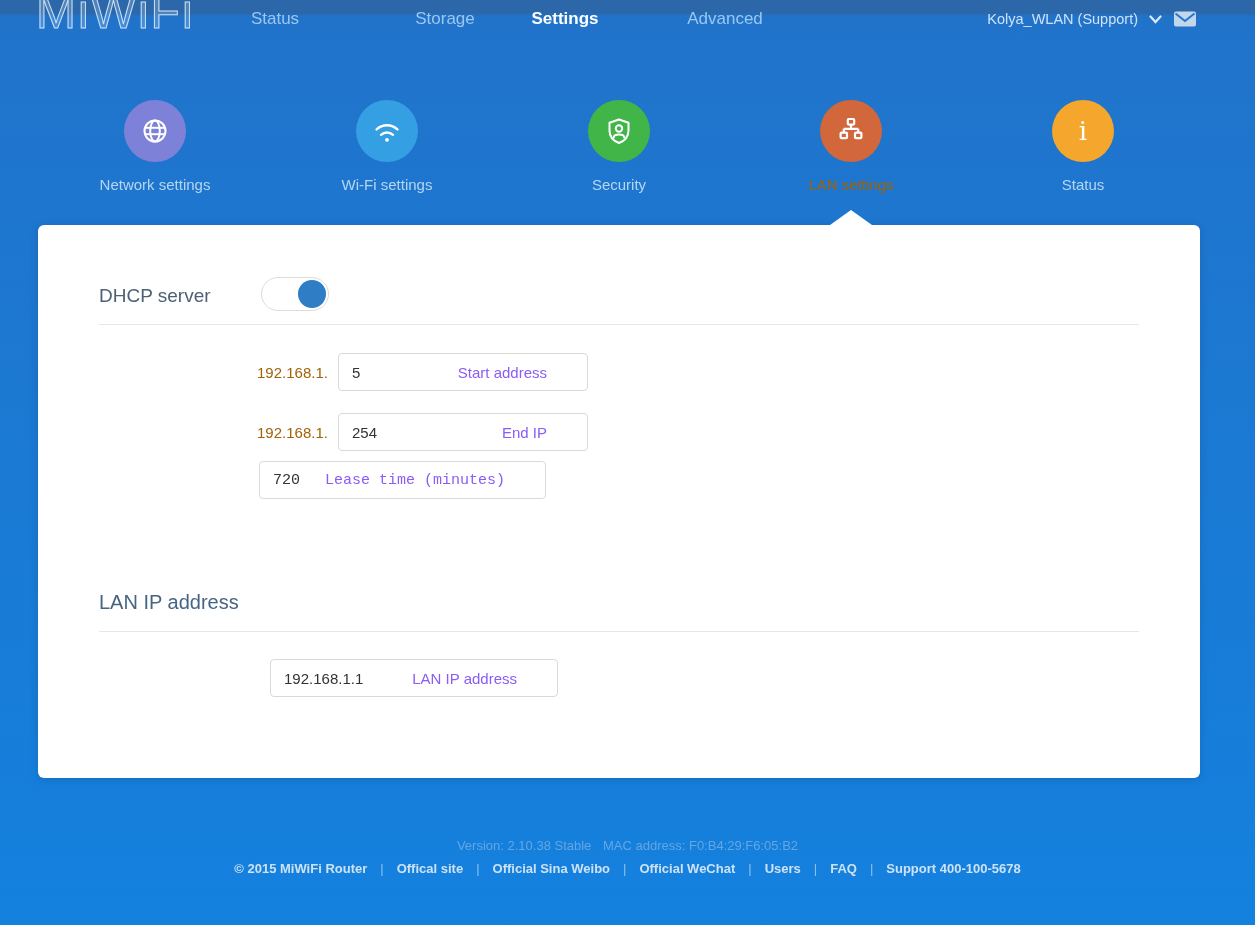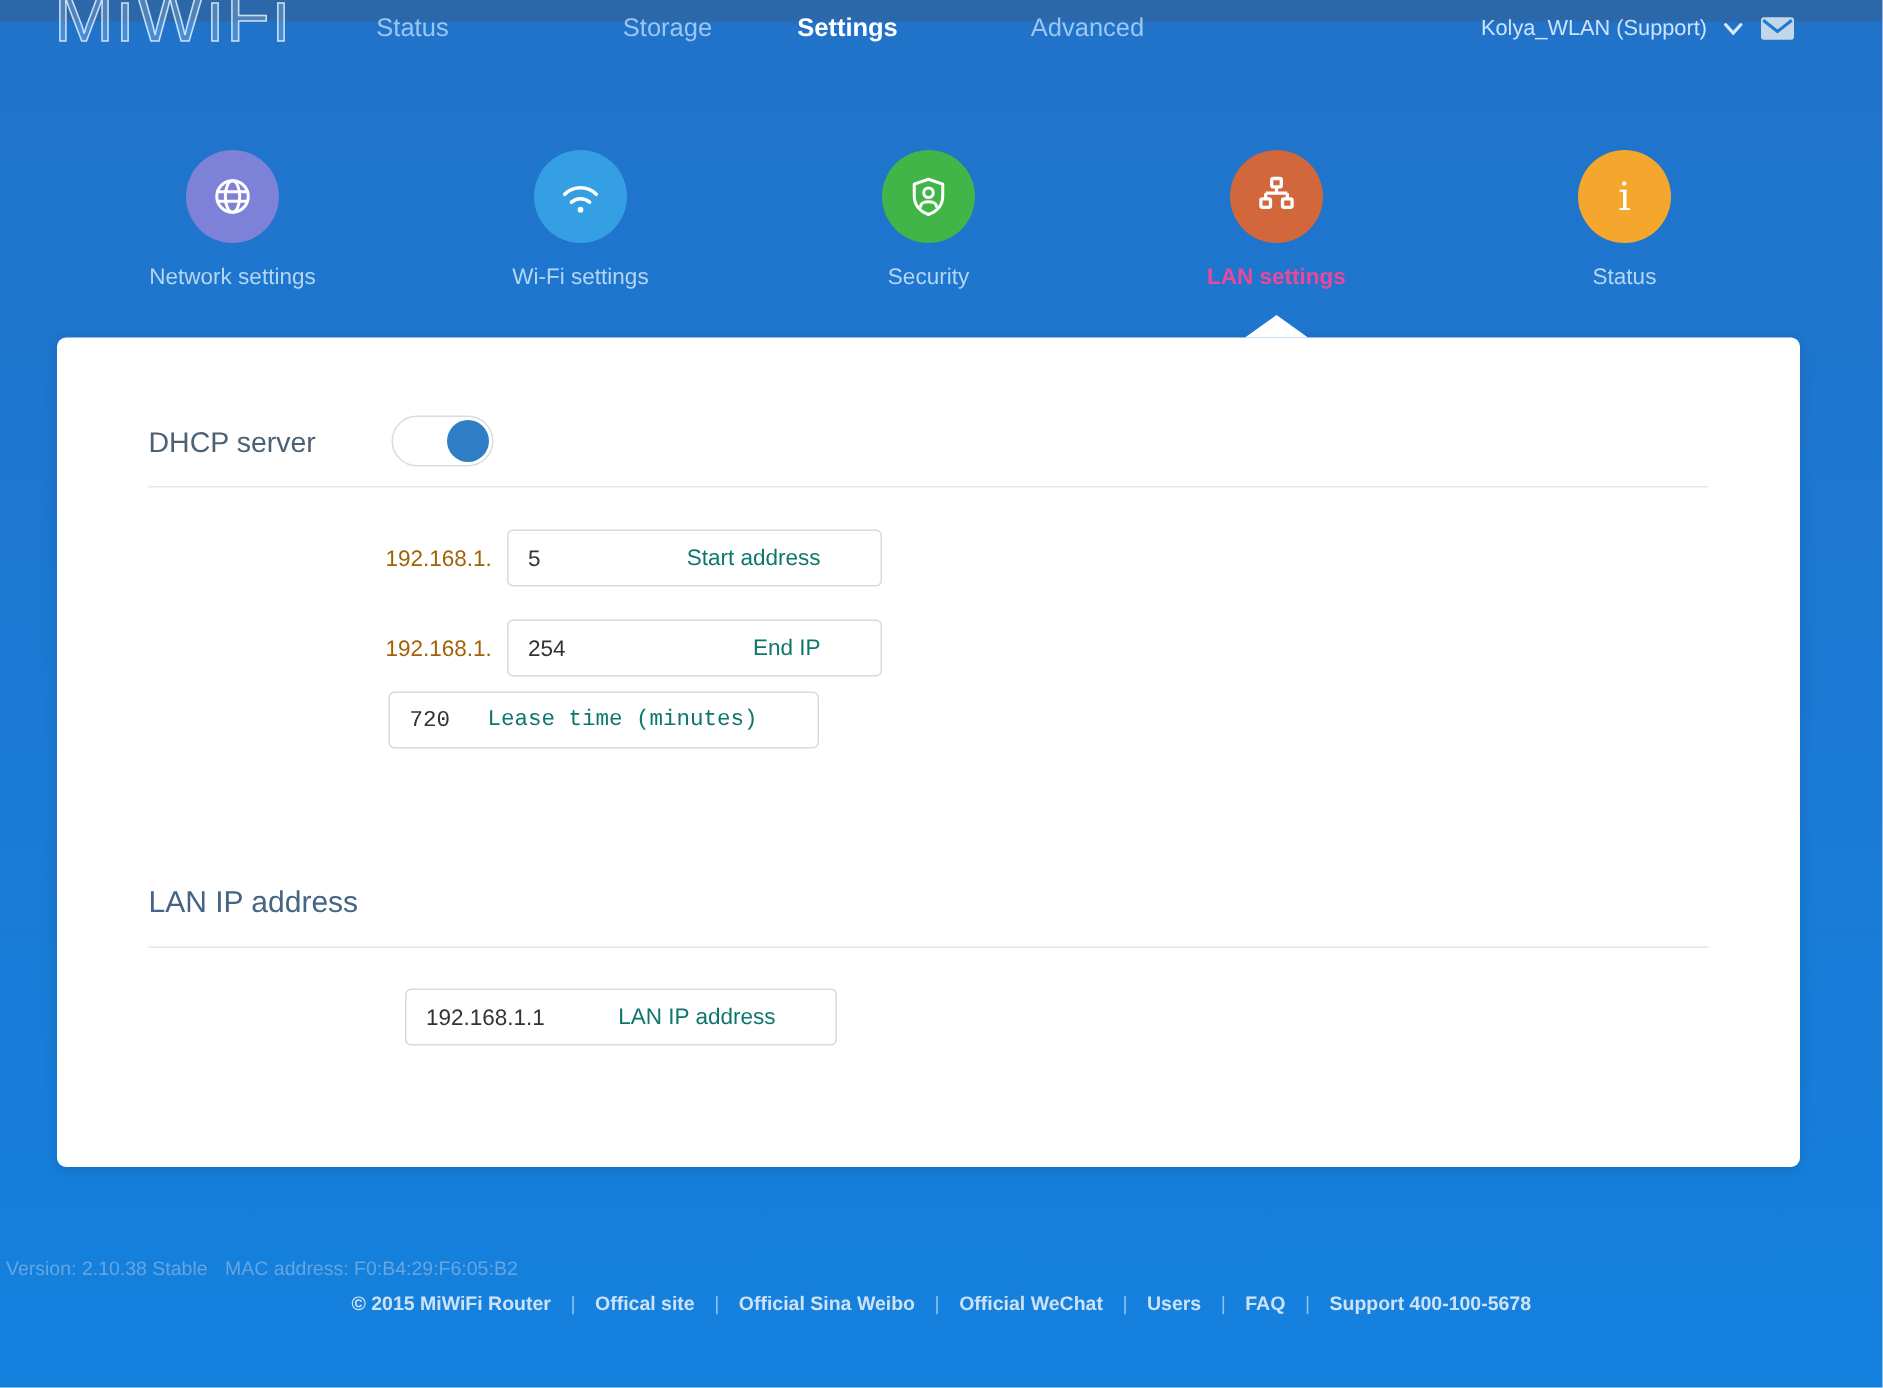--- a/index.html
+++ b/index.html
@@ -40,21 +40,21 @@
     display:flex;
   }
   .tab {
     width:232px; display:flex; flex-direction:column; align-items:center; cursor:pointer;
   }
   .tab-circle {
     width:62px; height:62px; border-radius:50%;
     display:flex; align-items:center; justify-content:center;
   }
   .tab-label { margin-top:14px; font-size:15px; color:#b4d6f2; }
-  .tab.active .tab-label { color:#ec4899; font-weight:bold; }
+  .tab.active .tab-label { color:#a16207; font-weight:normal; }
 
   
   .card {
     position:absolute; left:38px; top:225px; width:1162px; height:553px;
     background:#ffffff; border-radius:6px;
     box-shadow:0 2px 10px rgba(0,40,90,0.18);
   }
   .notch {
     position:absolute; top:-15px; left:792px; width:0; height:0;
     border-left:21px solid transparent; border-right:21px solid transparent;
@@ -86,35 +86,35 @@
   .field {
     position:absolute; height:38px; background:#fff;
     border:1px solid #d9d9d9; border-radius:4px;
   }
   .field input {
     width:100%; height:100%; border:none; outline:none; background:transparent;
     font-family:inherit; font-size:15px; color:#333333; padding:0 95px 0 13px;
   }
   .field .hint {
     position:absolute; right:40px; top:50%; transform:translateY(-50%);
-    font-size:15px; color:#0f766e; pointer-events:none; white-space:nowrap;
+    font-size:15px; color:#8b5cf6; pointer-events:none; white-space:nowrap;
   }
   .field-start { left:300px; top:128px; width:250px; }
   .field-end   { left:300px; top:188px; width:250px; }
   .field-lease { left:221px; top:236px; width:287px;font-family:Liberation Mono, monospace; }
   .field-lanip { left:232px; top:434px; width:288px; }
 
   .lan-heading {
     position:absolute; left:61px; top:366px;
     font-size:20px; color:#466483;
   }
 
   
   .footer-version {
-    position:absolute; top:838px; width:100%; text-align:left;
+    position:absolute; top:838px; width:100%; text-align:center;
     font-size:13px; color:#64a6e2;
   }
   .footer-version span { margin:0 4px; }
   .footer-links {
     position:absolute; top:861px; width:100%; text-align:center;
     font-size:13px; color:#cde2f6;
   }
   .footer-links .link { cursor:pointer;font-weight:bold; }
   .footer-links .sep { color:#8fc0ec; margin:0 13px; }
 </style>

